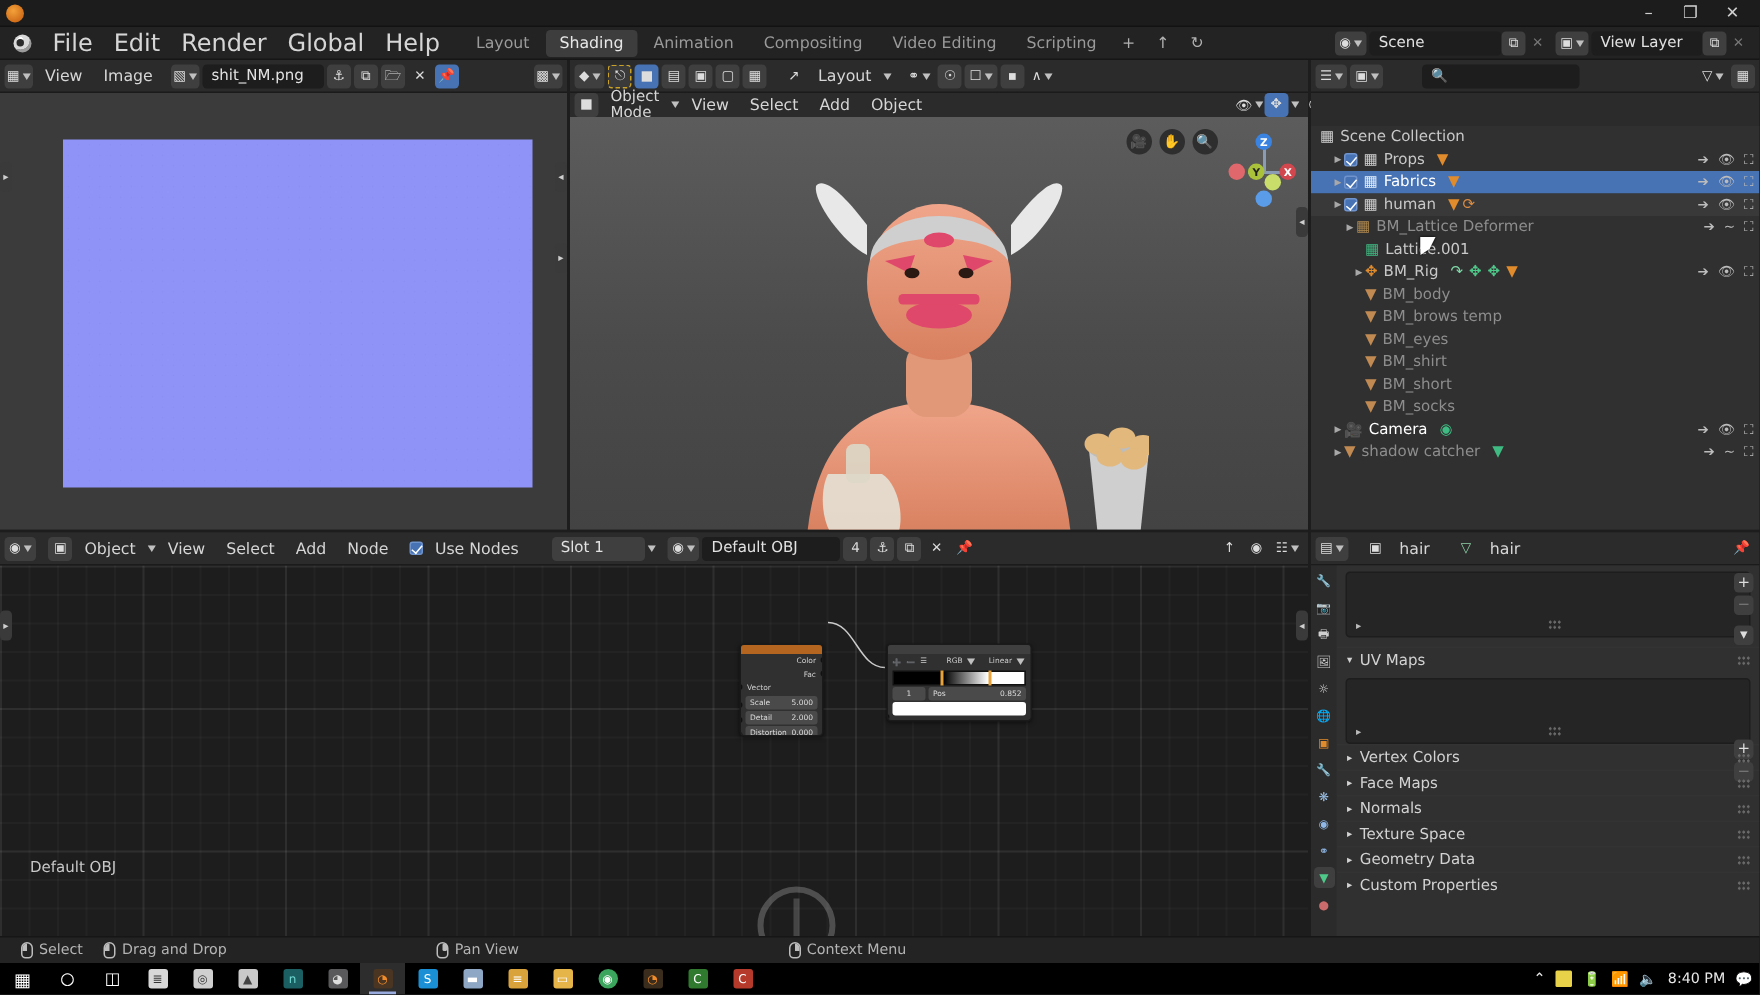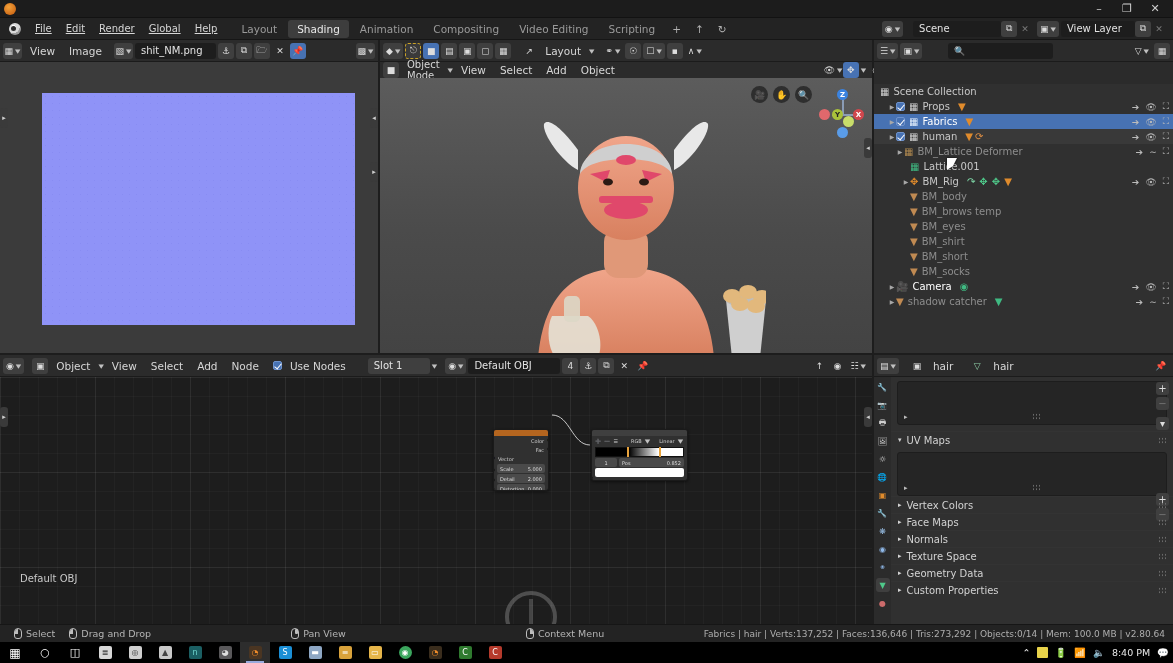--- a/index.html
+++ b/index.html
@@ -25,21 +25,21 @@
   
   .topbar{height:22px;background:#232323;display:flex;align-items:center;
      padding:0 2px;border-bottom:1px solid #161616;position:relative;}
   .bl-icon{width:18px;height:16px;display:flex;align-items:center;justify-content:center;margin:0 4px;}
   .bl-icon .dot{width:12px;height:12px;border-radius:50%;
      background:radial-gradient(circle at 38% 32%,#fff 0 18%,#d9d9d9 19% 55%,#9b9b9b 56% 100%);
      position:relative;}
   .bl-icon .dot:after{content:"";position:absolute;left:2px;top:3px;width:5px;height:5px;
      border-radius:50%;background:#2b2b2b;}
   .menu{display:flex;align-items:center;height:100%;}
-  .menu .mi{padding:0 7px;height:22px;line-height:22px;font-size:10px;color:#d6d6d6;cursor:default;text-decoration:underline;}
+  .menu .mi{padding:0 7px;height:22px;line-height:22px;font-size:16px;color:#d6d6d6;cursor:default;}
   .tabs{display:flex;align-items:center;height:100%;margin-left:8px;}
   .tab{padding:0 9px;height:18px;line-height:18px;font-size:10.5px;color:#9a9a9a;
      border-radius:3px;margin-right:2px;}
   .tab.active{background:#3d3d3d;color:#e8e8e8;}
   .tab.plus{color:#b0b0b0;padding:0 6px;}
   .topbar .tb-right{margin-left:auto;display:flex;align-items:center;padding-right:4px;}
 
   
   .hdr{height:22px;background:#2b2b2b;display:flex;align-items:center;gap:2px;
      padding:0 3px;border-bottom:1px solid #1b1b1b;}
@@ -195,21 +195,21 @@
       <div class="tab">Compositing</div>
       <div class="tab">Video Editing</div>
       <div class="tab">Scripting</div>
       <div class="tab plus">+</div>
       <div class="tab plus">↑</div>
       <div class="tab plus">↻</div>
     </div>
 
     <div class="tb-right">
       <div class="hbtn">◉<span class="chev">▼</span></div>
-      <div class="field" style="width:88px;margin-left:10px;">Scene</div>
+      <div class="field" style="width:88px;margin-left:2px;">Scene</div>
       <div class="hbtn">⧉</div>
       <div class="hbtn flat" style="color:#777;">✕</div>
       <div class="hbtn" style="margin-left:4px;">▣<span class="chev">▼</span></div>
       <div class="field" style="width:74px;margin-left:2px;">View Layer</div>
       <div class="hbtn">⧉</div>
       <div class="hbtn flat" style="color:#777;">✕</div>
     </div>
   </div>
 
   <div class="body">
@@ -675,21 +675,20 @@
       <span>Drag and Drop</span>
     </div>
     <div class="sb-item" style="margin-left:140px;">
       <span class="mouse-ico mid"></span>
       <span>Pan View</span>
     </div>
     <div class="sb-item" style="margin-left:180px;">
       <span class="mouse-ico right"></span>
       <span>Context Menu</span>
     </div>
-    <div class="sb-stats">Fabrics | hair | Verts:137,252 | Faces:136,646 | Tris:273,292 | Objects:0/14 | Mem: 100.0 MB | v2.80.64</div>
   </div>
 
   <div class="taskbar">
     <div class="tbicon">
         <span class="sq" style="background:transparent;font-size:12px;">▦</span>
       </div>
     <div class="tbicon">
         <span class="sq" style="background:transparent;font-size:11px;">○</span>
       </div>
     <div class="tbicon">

